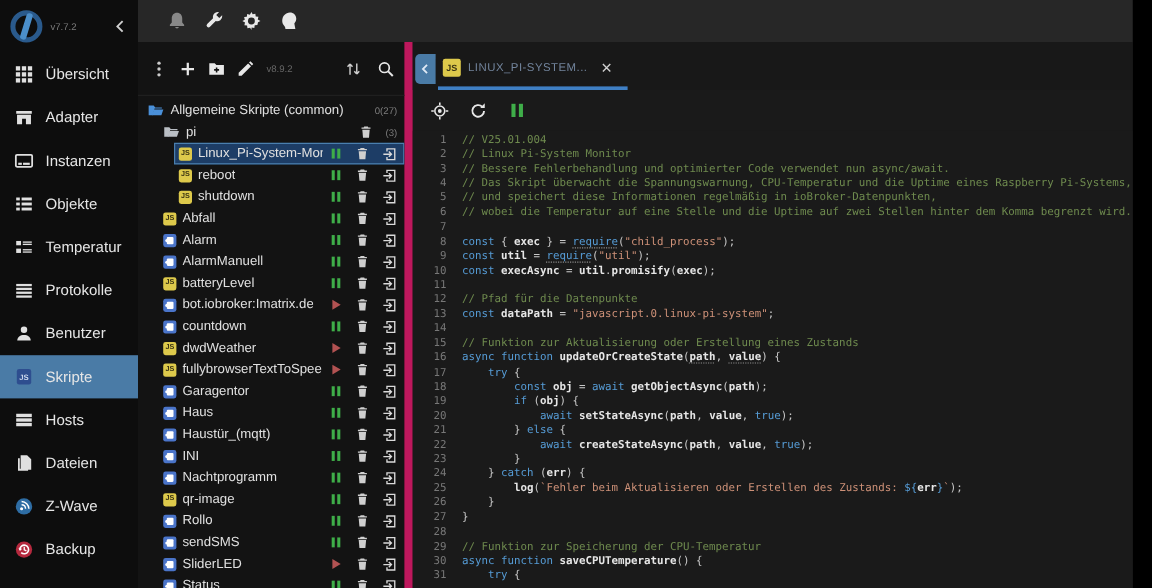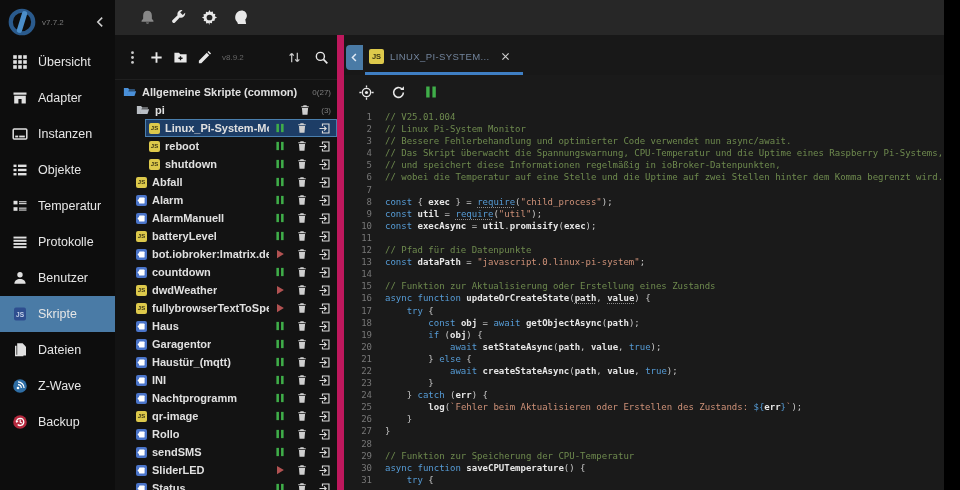--- a/index.html
+++ b/index.html
@@ -27,21 +27,21 @@
 
   
   .tree-panel{width:222px;background:#131313;flex-shrink:0;display:flex;flex-direction:column;border-right:7px solid #be185d;}
   .tree-toolbar{height:44px;display:flex;align-items:center;gap:9px;padding:0 8px 0 10px;border-bottom:1px solid #1f1f1f;flex-shrink:0;}
   .tbtn{width:15px;height:15px;cursor:pointer;}
   .tree-ver{color:#666;font-size:8px;margin-left:1px;}
   .tb-right{margin-left:auto;display:flex;gap:12px;align-items:center;}
   .tree{flex:1;overflow:hidden;padding-top:3px;}
   .row{height:18px;display:flex;align-items:center;gap:5px;padding:0 4px;font-size:11px;color:#e0e0e0;cursor:pointer;}
   .row.sel{background:#1d3d66;outline:1px solid #4a7fae;outline-offset:-1px;}
-  .row .label{overflow:hidden;white-space:nowrap;text-overflow:clip;font-weight:bold;}
+  .row .label{overflow:hidden;white-space:nowrap;text-overflow:clip;}
   .row .right{margin-left:auto;display:flex;gap:10px;align-items:center;padding-right:2px;}
   .row .count{color:#7d7d7d;font-size:8px;}
   .badge{width:11px;height:11px;border-radius:2px;display:inline-flex;align-items:center;justify-content:center;flex-shrink:0;font-weight:bold;font-size:6px;}
   .badge.js{background:#ddc94b;color:#3a3413;}
   .badge.blockly{background:#4a74c9;}
   .sicon{width:12px;height:12px;cursor:pointer;}
   .ficon{width:14px;height:14px;}
 
   
   .editor{flex:1;background:#1a1a1a;display:flex;flex-direction:column;min-width:0;}
@@ -181,20 +181,32 @@
           <span class="nav-label">Benutzer</span>
         </div>
         <div class="nav-item sel">
           <span class="icon nav-icon" style="width:16px;height:16px">
             <svg viewBox="0 0 16 16">
               <rect x="2" y="1.5" width="12" height="13" rx="2" fill="#2e4e8f"></rect>
               <text x="8" y="10.8" font-size="6.5" font-weight="bold" fill="#c8d4ea" text-anchor="middle" font-family="sans-serif">JS</text>
             </svg>
           </span>
           <span class="nav-label">Skripte</span>
+        </div>
+        <div class="nav-item ">
+          <span class="icon nav-icon" style="width:16px;height:16px">
+            <svg viewBox="0 0 16 16">
+              <g fill="#e0e0e0">
+                <rect x="1.5" y="2.8" width="13" height="2.8"></rect>
+                <rect x="1.5" y="6.6" width="13" height="2.8"></rect>
+                <rect x="1.5" y="10.4" width="13" height="2.8"></rect>
+              </g>
+            </svg>
+          </span>
+          <span class="nav-label">Hosts</span>
         </div>
         <div class="nav-item ">
           <span class="icon nav-icon" style="width:16px;height:16px">
             <svg viewBox="0 0 16 16">
               <g fill="#e0e0e0">
                 <path d="M5.2 1.3h5.4L14 4.7v8.8H5.2z"></path>
                 <path d="M3 3.8v10.4h8.4v-1.5H4.5V3.8z"></path>
               </g>
             </svg>
           </span>
@@ -676,56 +688,56 @@
                 </span>
               </span>
             </div>
             <div class="row " style="margin-left:17px">
               <span class="badge blockly">
                 <svg viewBox="0 0 11 11" width="11" height="11">
                   <rect x="3" y="2.4" width="5.6" height="6.2" rx="0.9" fill="#fff"></rect>
                   <circle cx="3" cy="5.5" r="1.3" fill="#fff"></circle>
                 </svg>
               </span>
+              <span class="label">Garagentor</span>
+              <span class="right">
+                <span class="icon sicon" style="width:12px;height:12px">
+                  <svg viewBox="0 0 16 16">
+                    <g fill="#3fae49">
+                      <rect x="3.2" y="2.5" width="3.4" height="11"></rect>
+                      <rect x="9.4" y="2.5" width="3.4" height="11"></rect>
+                    </g>
+                  </svg>
+                </span>
+                <span class="icon sicon" style="width:12px;height:12px">
+                  <svg viewBox="0 0 16 16">
+                    <g fill="#cfcfcf">
+                      <path d="M6 1.8h4l.6 1.1H13v1.5H3V2.9h2.4z"></path>
+                      <path d="M3.9 5.4h8.2L11.3 14.3H4.7z"></path>
+                    </g>
+                  </svg>
+                </span>
+                <span class="icon sicon" style="width:13px;height:13px">
+                  <svg viewBox="0 0 16 16">
+                    <g fill="none" stroke="#dadada" stroke-width="1.4">
+                      <path d="M5.5 5.2V2.5h8v11h-8v-2.7"></path>
+                      <path d="M1.8 8h8.2M7.4 5.3L10.1 8l-2.7 2.7"></path>
+                    </g>
+                  </svg>
+                </span>
+              </span>
+            </div>
+            <div class="row " style="margin-left:17px">
+              <span class="badge blockly">
+                <svg viewBox="0 0 11 11" width="11" height="11">
+                  <rect x="3" y="2.4" width="5.6" height="6.2" rx="0.9" fill="#fff"></rect>
+                  <circle cx="3" cy="5.5" r="1.3" fill="#fff"></circle>
+                </svg>
+              </span>
               <span class="label">Haus</span>
-              <span class="right">
-                <span class="icon sicon" style="width:12px;height:12px">
-                  <svg viewBox="0 0 16 16">
-                    <g fill="#3fae49">
-                      <rect x="3.2" y="2.5" width="3.4" height="11"></rect>
-                      <rect x="9.4" y="2.5" width="3.4" height="11"></rect>
-                    </g>
-                  </svg>
-                </span>
-                <span class="icon sicon" style="width:12px;height:12px">
-                  <svg viewBox="0 0 16 16">
-                    <g fill="#cfcfcf">
-                      <path d="M6 1.8h4l.6 1.1H13v1.5H3V2.9h2.4z"></path>
-                      <path d="M3.9 5.4h8.2L11.3 14.3H4.7z"></path>
-                    </g>
-                  </svg>
-                </span>
-                <span class="icon sicon" style="width:13px;height:13px">
-                  <svg viewBox="0 0 16 16">
-                    <g fill="none" stroke="#dadada" stroke-width="1.4">
-                      <path d="M5.5 5.2V2.5h8v11h-8v-2.7"></path>
-                      <path d="M1.8 8h8.2M7.4 5.3L10.1 8l-2.7 2.7"></path>
-                    </g>
-                  </svg>
-                </span>
-              </span>
-            </div>
-            <div class="row " style="margin-left:17px">
-              <span class="badge blockly">
-                <svg viewBox="0 0 11 11" width="11" height="11">
-                  <rect x="3" y="2.4" width="5.6" height="6.2" rx="0.9" fill="#fff"></rect>
-                  <circle cx="3" cy="5.5" r="1.3" fill="#fff"></circle>
-                </svg>
-              </span>
-              <span class="label">Garagentor</span>
               <span class="right">
                 <span class="icon sicon" style="width:12px;height:12px">
                   <svg viewBox="0 0 16 16">
                     <g fill="#3fae49">
                       <rect x="3.2" y="2.5" width="3.4" height="11"></rect>
                       <rect x="9.4" y="2.5" width="3.4" height="11"></rect>
                     </g>
                   </svg>
                 </span>
                 <span class="icon sicon" style="width:12px;height:12px">

